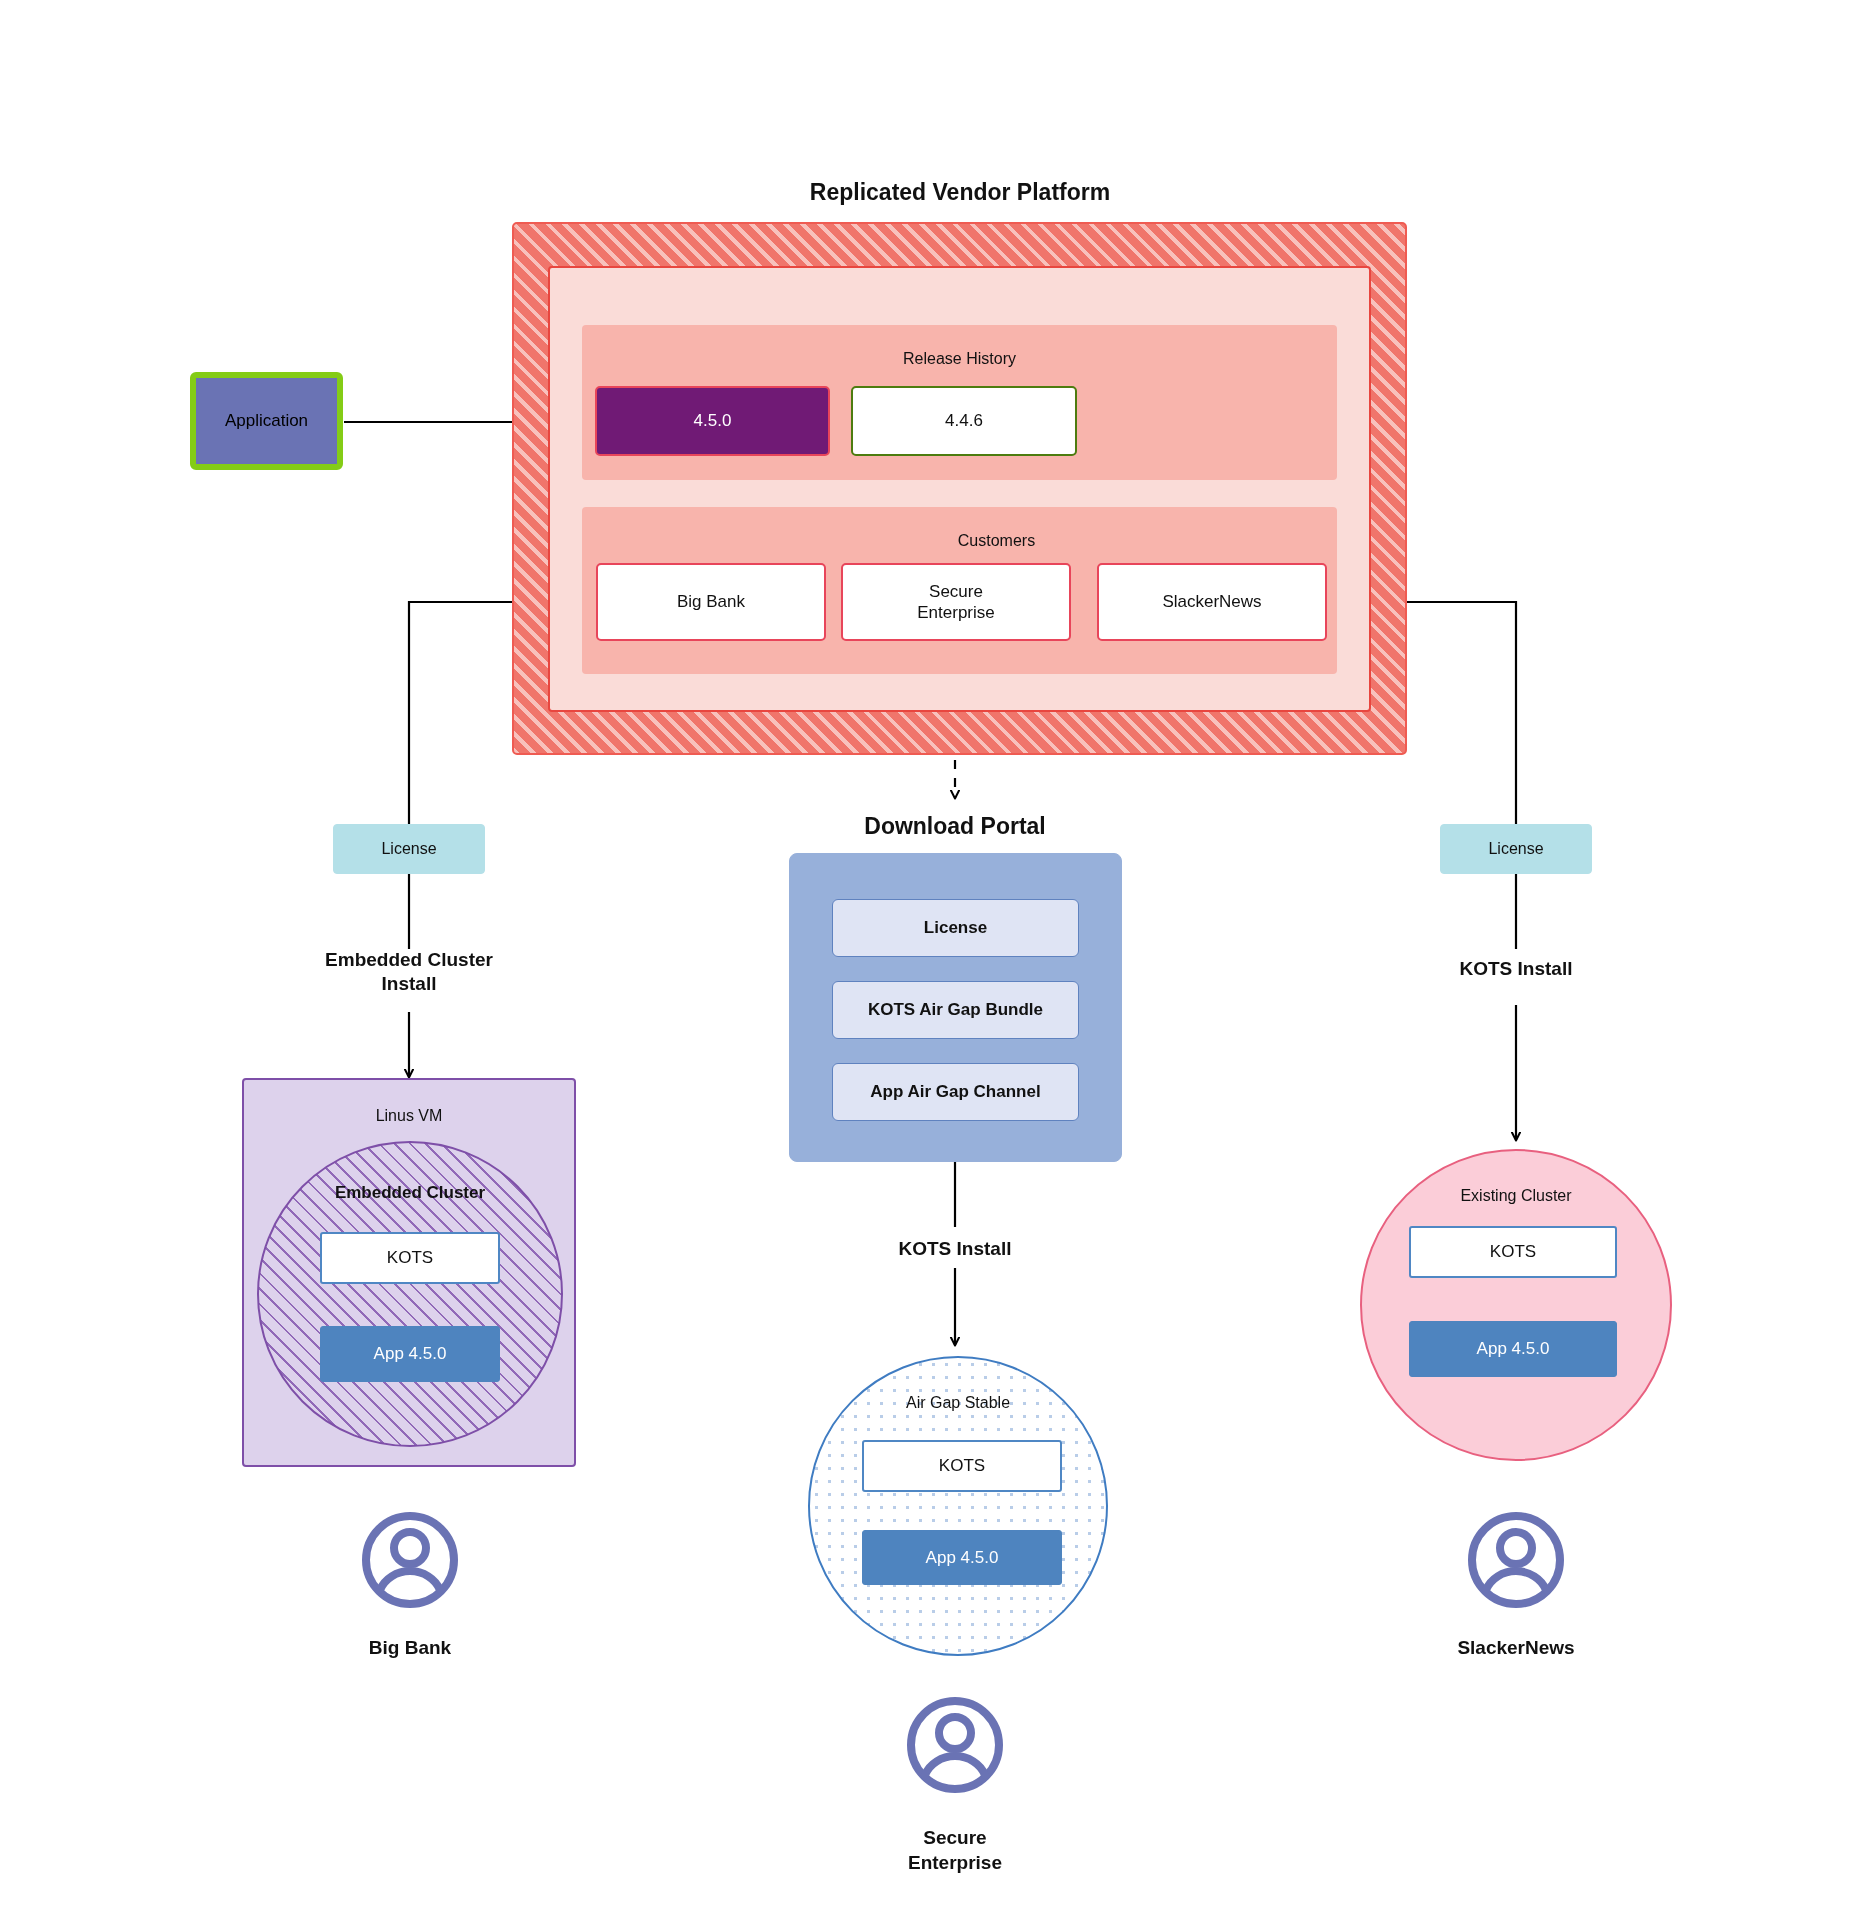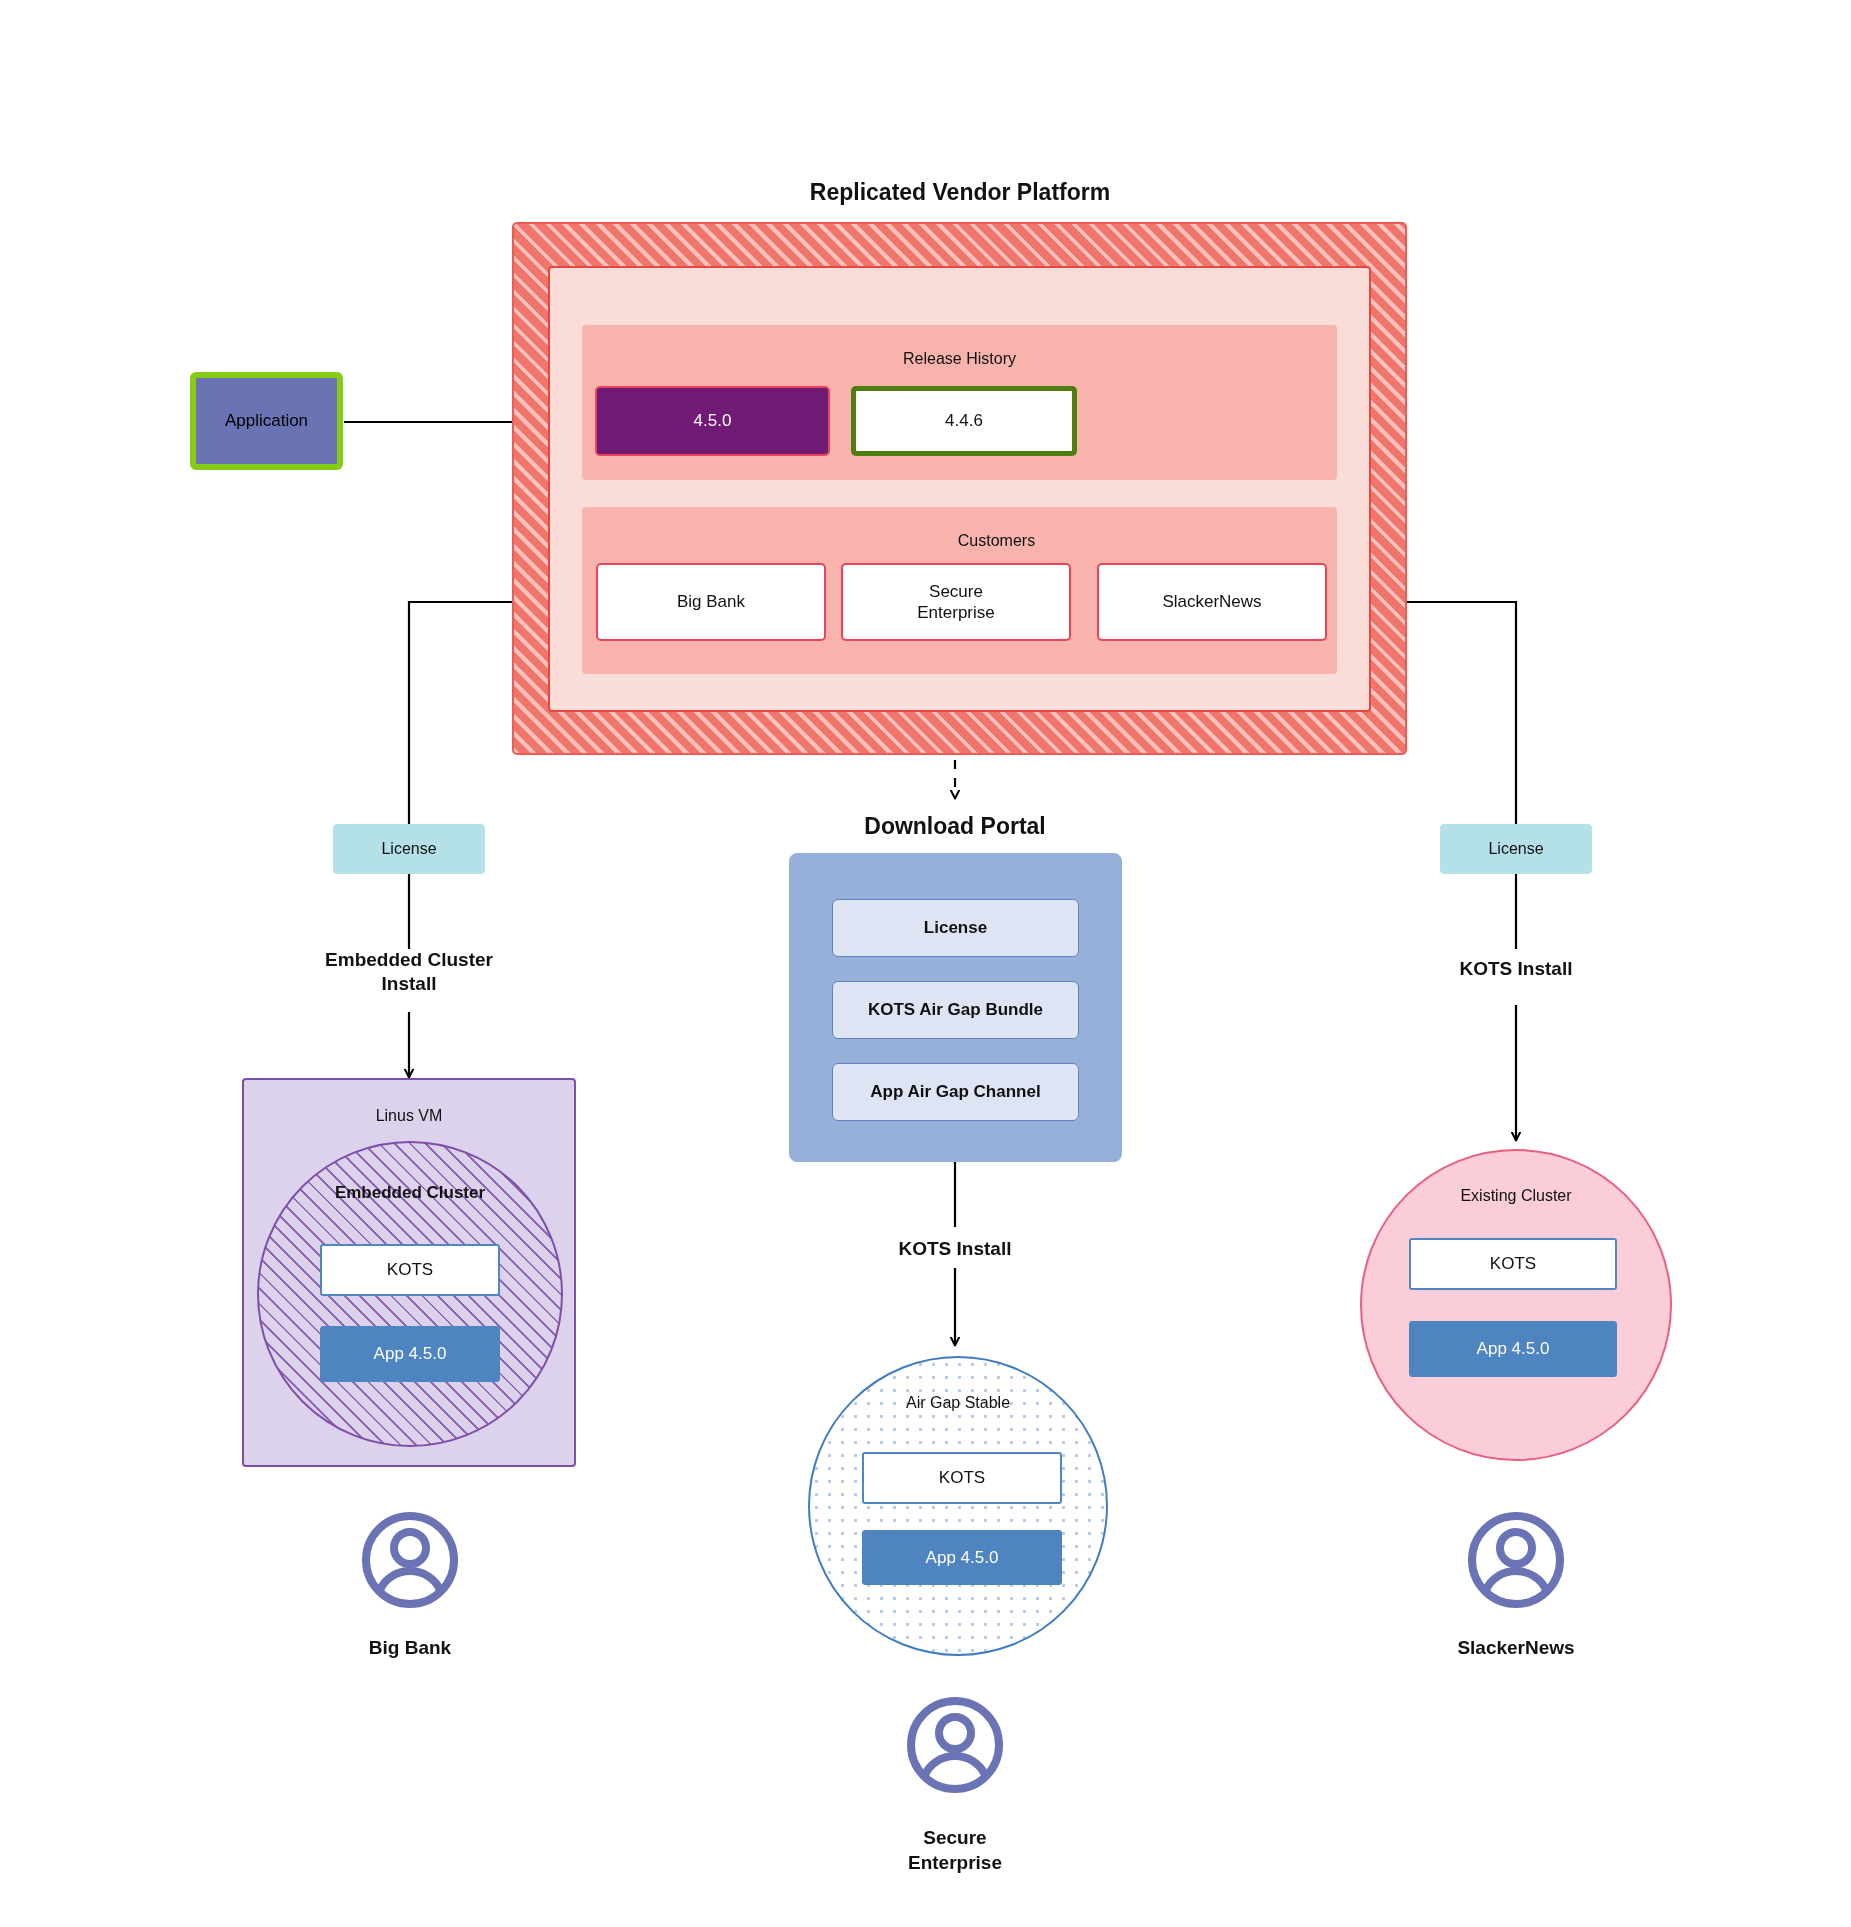--- a/index.html
+++ b/index.html
@@ -82,21 +82,21 @@
     justify-content: center;
     font-size: 17px;
   }
   .release-chip.current {
     background: #701a75;
     border: 2px solid #e8455a;
     color: #ffffff;
   }
   .release-chip.prev {
     background: #ffffff;
-    border: 5px solid #4d7c0f;
+    border: 2px solid #4d7c0f;
     color: #111111;
   }
   .customer-chip {
     background: #ffffff;
     border: 2px solid #e8455a;
     border-radius: 5px;
     display: flex;
     align-items: center;
     justify-content: center;
     text-align: center;
@@ -179,21 +179,20 @@
   }
   .kots-box {
     background: #ffffff;
     border: 2px solid #4f87c4;
     border-radius: 3px;
     display: flex;
     align-items: center;
     justify-content: center;
     font-size: 17px;
     color: #111111;
-    margin-top: 12px;
   }
   .appver-box {
     background: #4e84bf;
     border: 1px solid #4e84bf;
     border-radius: 3px;
     display: flex;
     align-items: center;
     justify-content: center;
     font-size: 17px;
     color: #ffffff;

